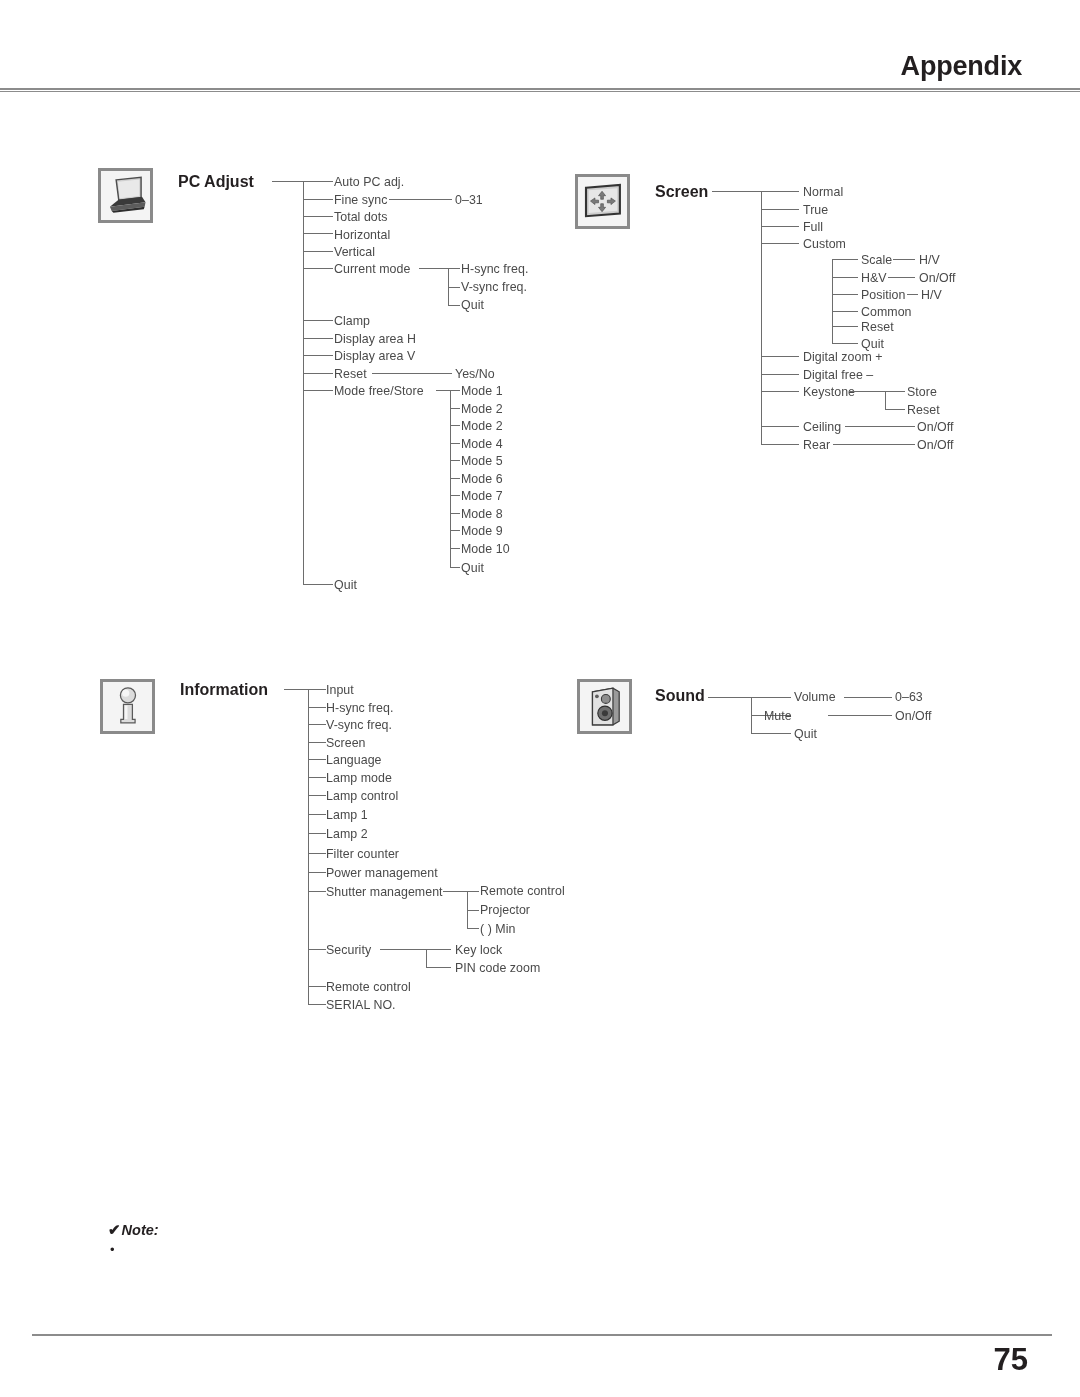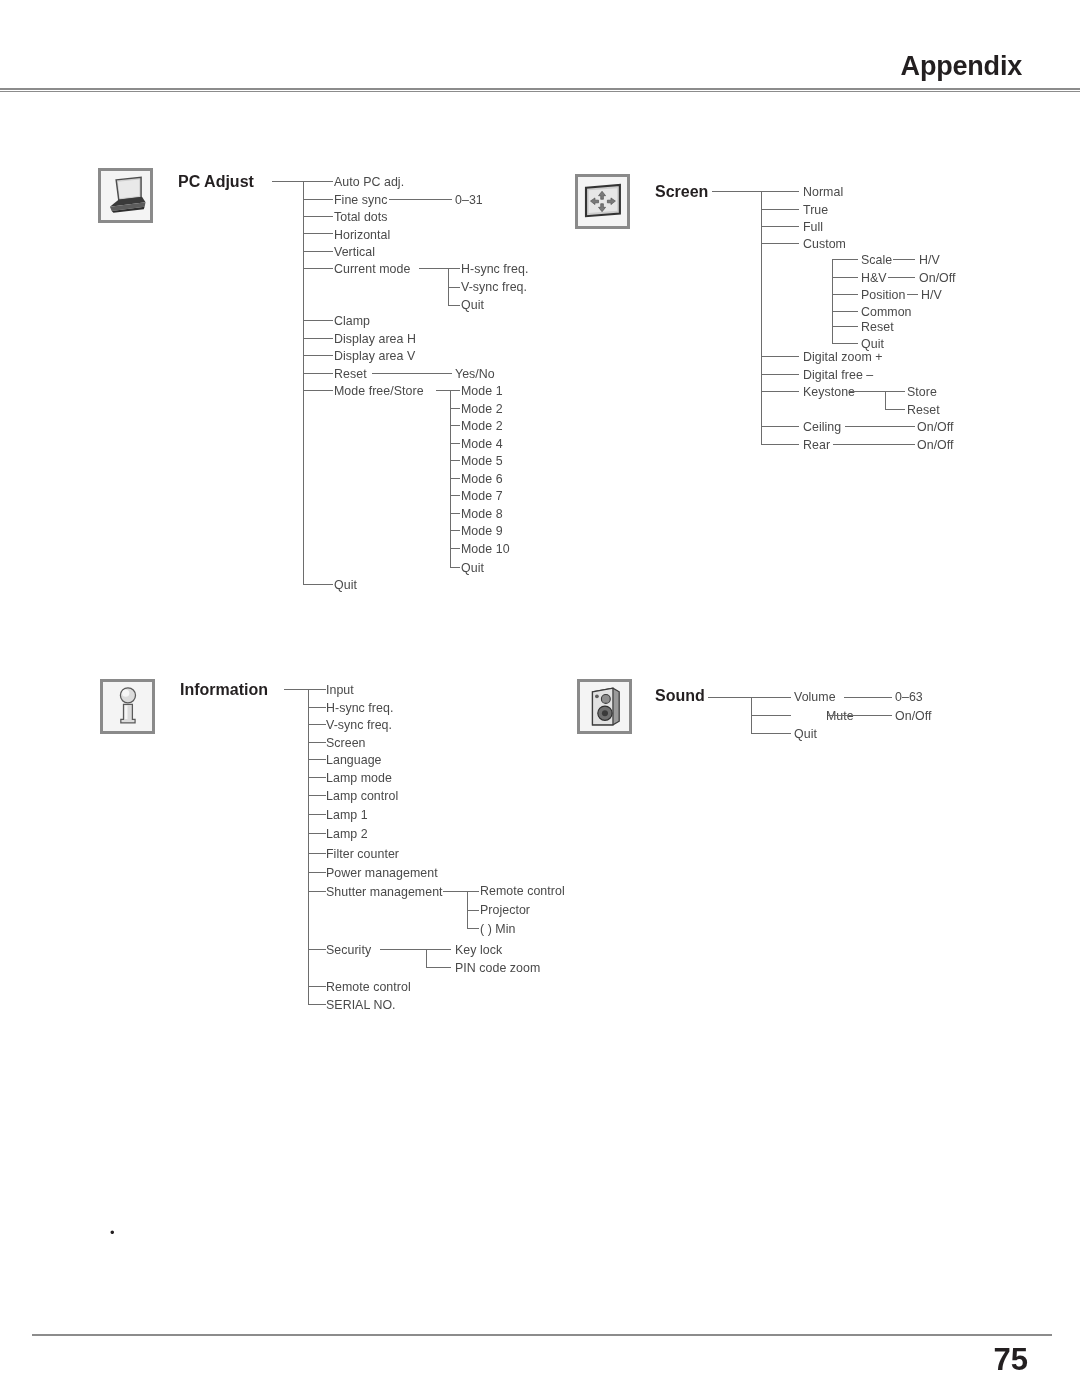--- a/index.html
+++ b/index.html
@@ -396,29 +396,30 @@
   </div>
   <div class="tree-title" style="left:655px;top:688px;">Sound</div>
 
   <div class="h-line" style="left:708px;top:697px;width:63px;"></div>
   <div class="v-line" style="left:751px;top:697px;height:36px;"></div>
   <div class="h-line" style="left:751px;top:697px;width:40px;"></div>
   <div class="h-line" style="left:751px;top:715px;width:40px;"></div>
   <div class="h-line" style="left:751px;top:733px;width:40px;"></div>
 
   <div class="node" style="left:794px;top:691px;">Volume</div>
-  <div class="node" style="left:826px;top:710px;">Mute</div>
+  <div class="node" style="left:764px;top:710px;">Mute</div>
   <div class="node" style="left:794px;top:728px;">Quit</div>
 
   <div class="h-line" style="left:844px;top:697px;width:48px;"></div>
   <div class="node" style="left:895px;top:691px;">0–63</div>
   <div class="h-line" style="left:828px;top:715px;width:64px;"></div>
   <div class="node" style="left:895px;top:710px;">On/Off</div>
 </div>
 
 <div id="note-block">
+  <div id="note-heading"><span id="note-check">✔</span><span>Note:</span></div>
   <ul id="note-list">
     <li><span class="bullet">•</span></li>
   </ul>
 </div>
 
 <div id="footer-rule"></div>
 <div id="page-number">75</div>
 
 </body></html>

